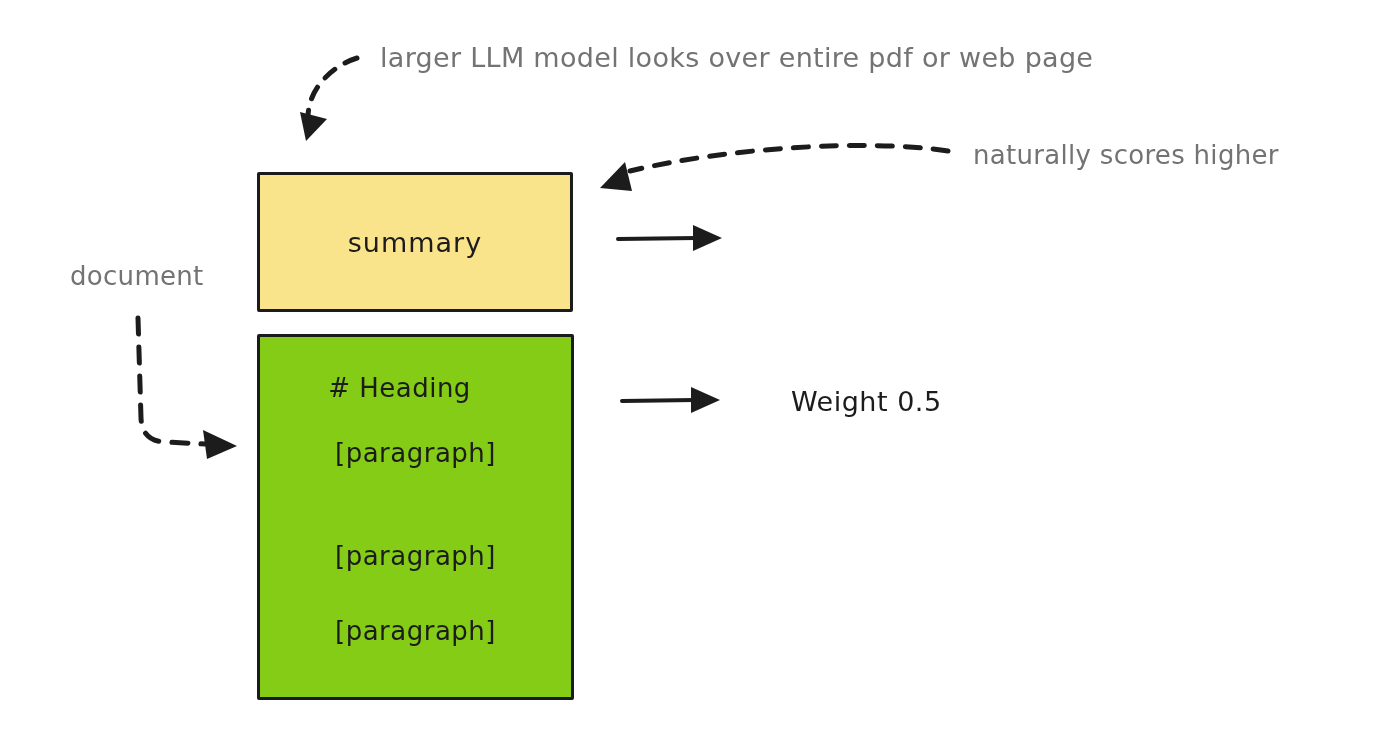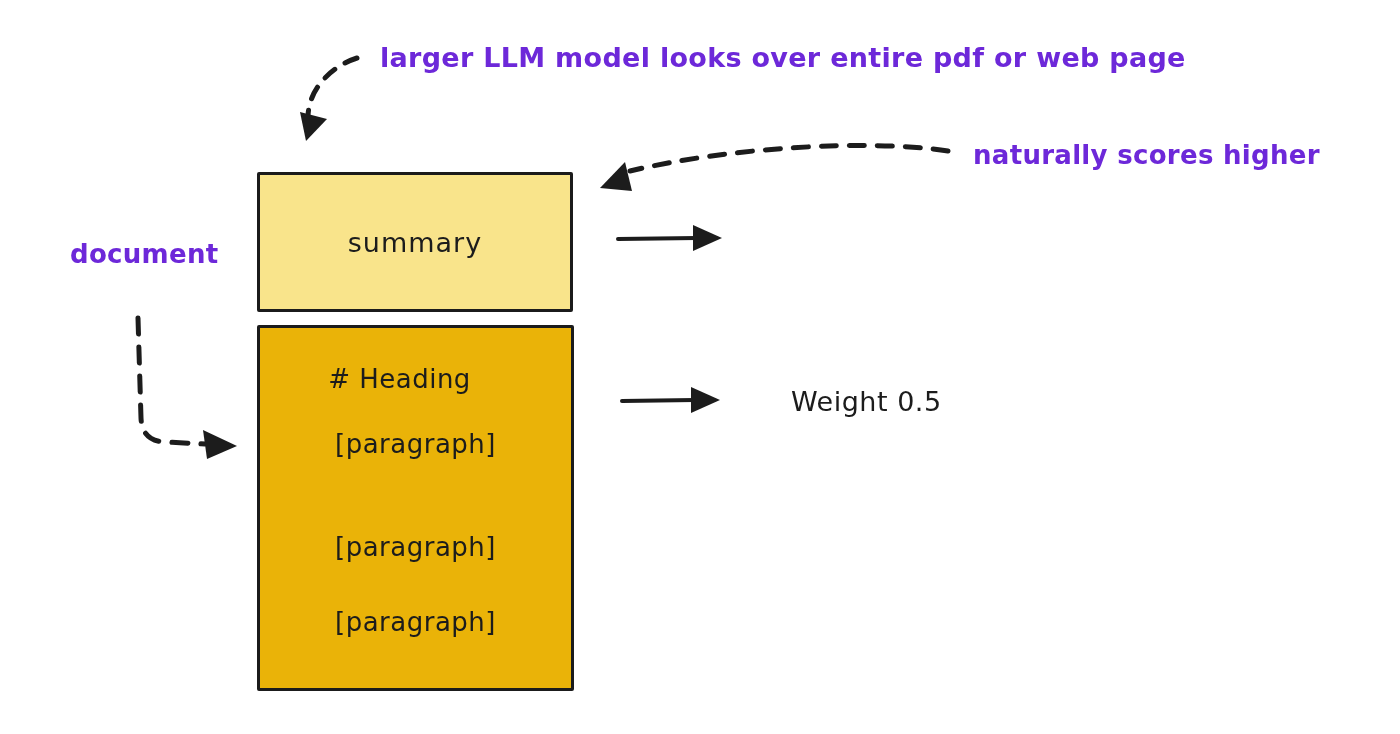--- a/index.html
+++ b/index.html
@@ -14,22 +14,21 @@
     background: #ffffff;
     overflow: hidden;
     font-family: "DejaVu Sans", sans-serif;
     color: #1c1c1c;
   }
   .note {
     position: absolute;
     font-size: 26px;
     letter-spacing: 0.3px;
     white-space: nowrap;
-    color: #6d28d9;
-    font-weight: bold;
+    color: #737373;
   }
   .box {
     position: absolute;
     border: 3.5px solid #1b1b1b;
     border-radius: 2px;
     box-sizing: border-box;
   }
   #summary-box {
     left: 257px;
     top: 172px;
@@ -63,21 +62,21 @@
   .weight-label {
     position: absolute;
     font-size: 27px;
     letter-spacing: 0.5px;
     white-space: nowrap;
   }
   #weight-1-label  { left: 770px; top: 224px; }
   #weight-05-label { left: 791px; top: 386px; }
   #top-note   { left: 380px; top: 42px;  font-size: 27px; }
   #right-note { left: 973px; top: 140px; }
-  #left-note  { left: 70px;  top: 239px; }
+  #left-note  { left: 70px;  top: 261px; }
   #arrow-layer {
     position: absolute;
     left: 0;
     top: 0;
     width: 1400px;
     height: 734px;
     pointer-events: none;
   }
 </style>
 </head>
@@ -88,21 +87,21 @@
   <div class="note" id="top-note">larger LLM model looks over entire pdf or web page</div>
 
   <div class="note" id="right-note">naturally scores higher</div>
 
   <div class="note" id="left-note">document</div>
 
   <div class="box" id="summary-box" style="background-color: rgb(249, 228, 139);">
     <span class="box-label">summary</span>
   </div>
 
-  <div class="box" id="document-box" style="background-color: #eab308;">
+  <div class="box" id="document-box" style="background-color: #84cc16; margin-top: 9px;">
     <div class="doc-line heading"># Heading</div>
     <div class="doc-line para-1">[paragraph]</div>
     <div class="doc-line para-2">[paragraph]</div>
     <div class="doc-line para-3">[paragraph]</div>
   </div>
 
 
   <div class="weight-label" id="weight-05-label">Weight 0.5</div>
 
   <svg id="arrow-layer" viewBox="0 0 1400 734" xmlns="http://www.w3.org/2000/svg">

